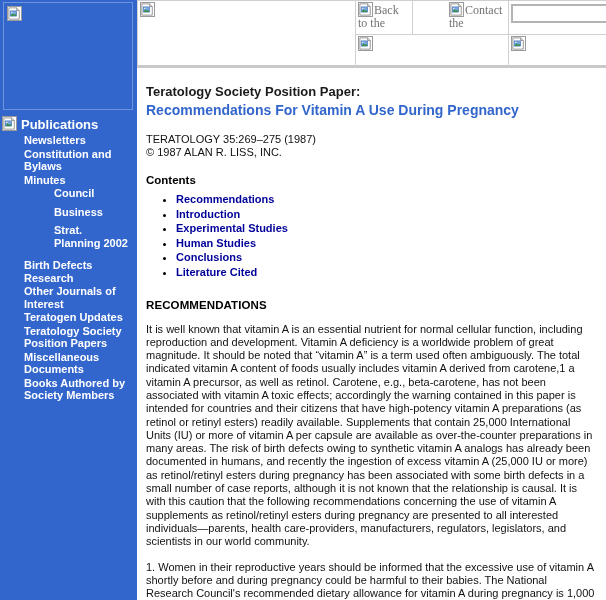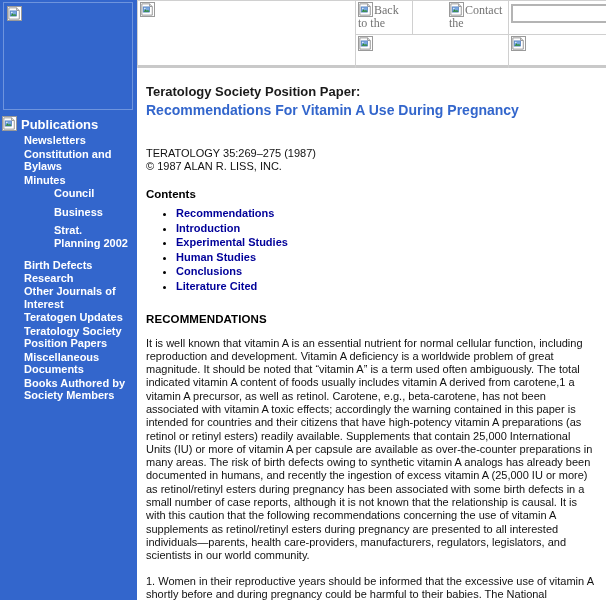--- a/index.html
+++ b/index.html
@@ -155,21 +155,21 @@
     font-size: 14px;
     font-weight: bold;
     color: #3366cc;
     line-height: 18px;
     margin: 1px 0 0 0;
   }
   .doc-cite {
     font-size: 11px;
     color: #111111;
     line-height: 12.5px;
-    margin: 28px 0 0 0;
+    margin: 14px 0 0 0;
   }
   .contents-head {
     font-size: 11.5px;
     font-weight: bold;
     color: #000000;
     margin: 16px 0 0 0;
   }
   ul.contents {
     margin: 7px 0 0 0;
     padding-left: 30px;

